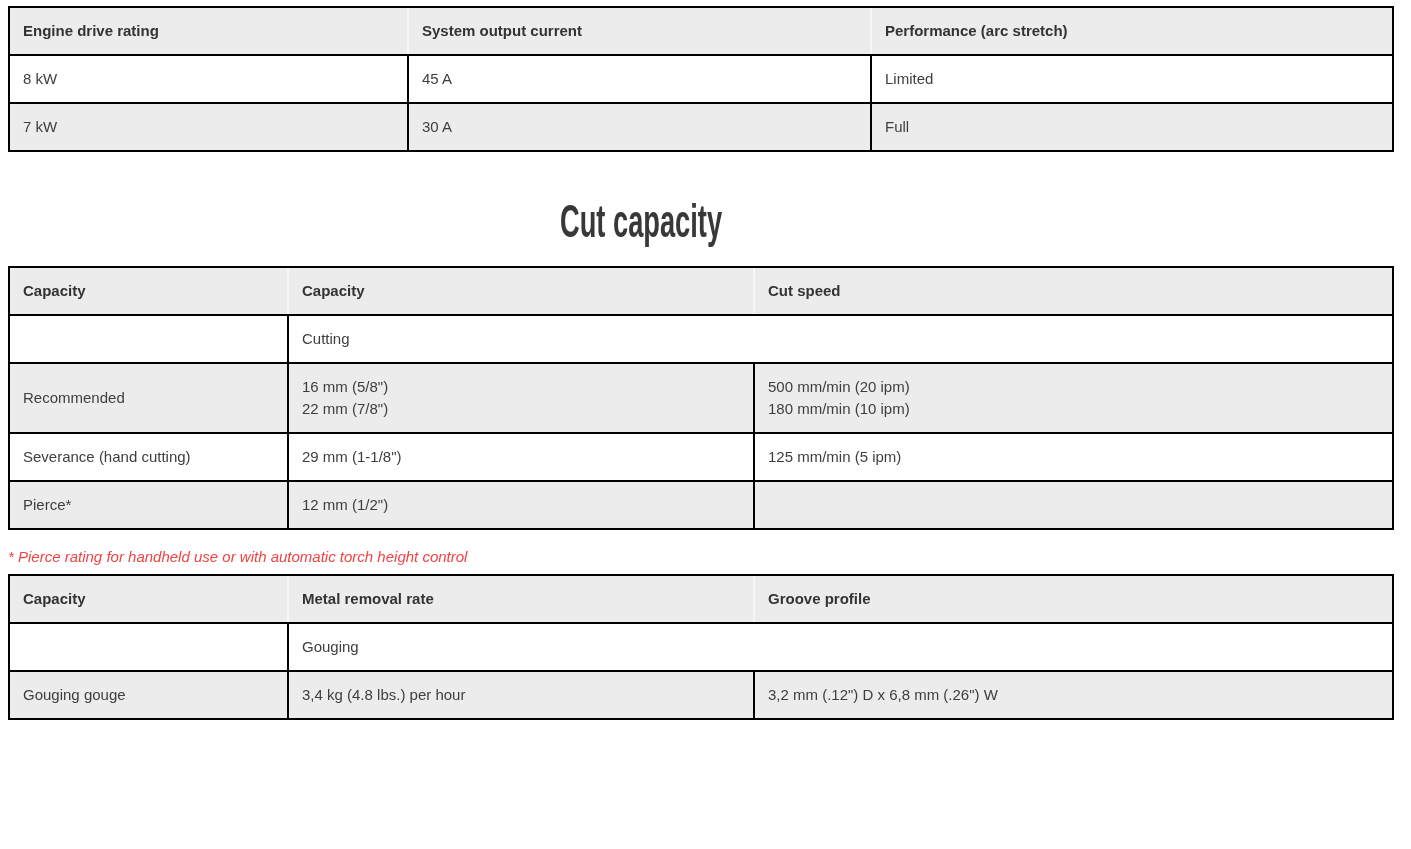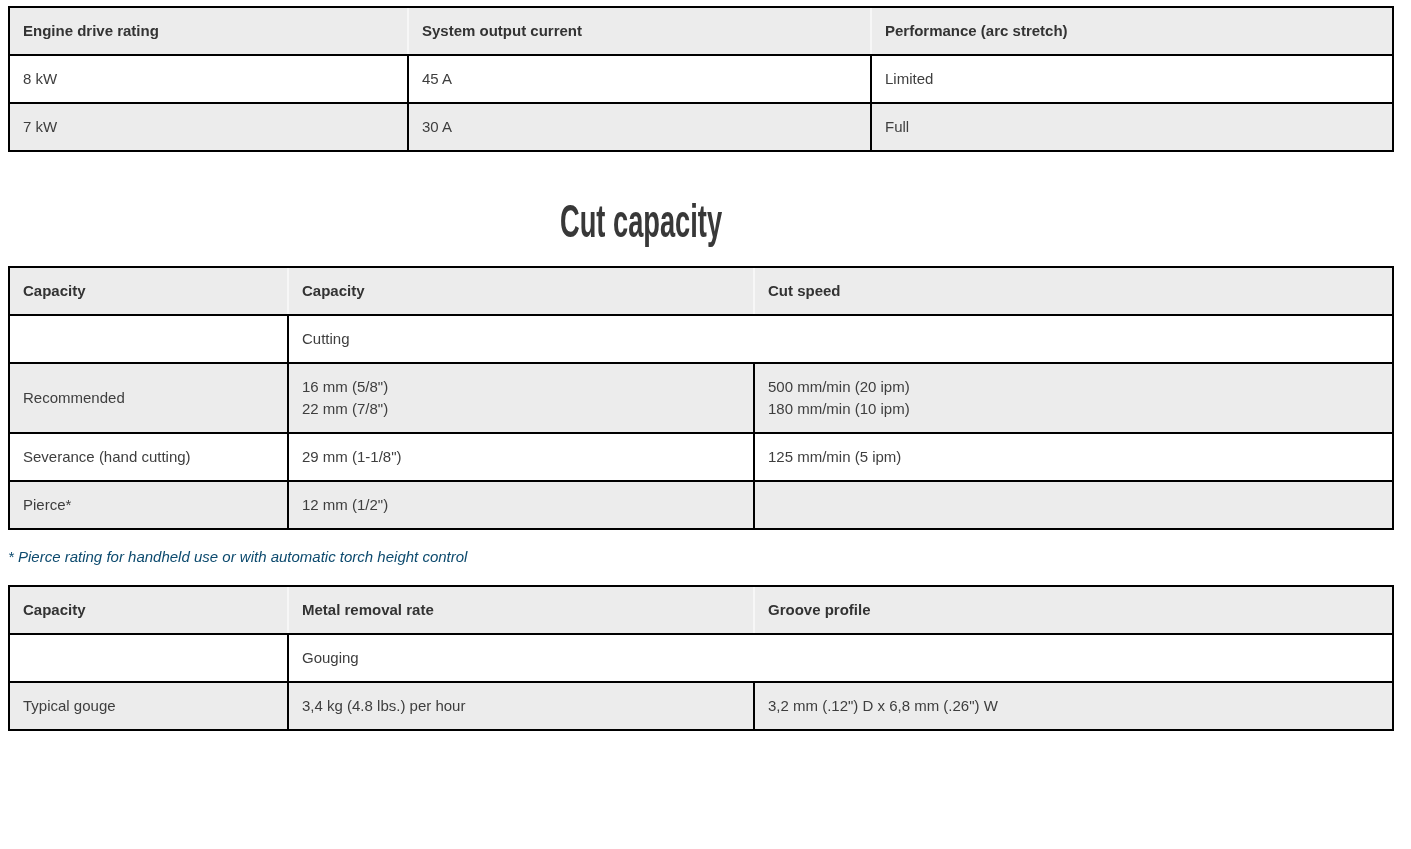--- a/index.html
+++ b/index.html
@@ -59,25 +59,25 @@
     border-left: 2px solid #f7f7f7;
   }
   table.spec-table tbody td {
     border: 2px solid #000000;
     color: #3e3e3e;
   }
   table.spec-table tbody tr:nth-child(even) {
     background: #ececec;
   }
   .footnote {
-    margin: 18px 0 19px 0;
+    margin: 18px 0 8px 0;
     font-size: 15px;
     line-height: 18px;
     font-style: italic;
-    color: #0c4a6e;
+    color: #ef4444;
   }
 </style>
 </head>
 <body>
 
 <div class="page">
 
 
   <table class="spec-table">
     <colgroup>
@@ -166,20 +166,20 @@
         <th>Metal removal rate</th>
         <th>Groove profile</th>
       </tr>
     </thead>
     <tbody>
       <tr>
         <td></td>
         <td colspan="2">Gouging</td>
       </tr>
       <tr>
-        <td>Typical gouge</td>
+        <td>Gouging gouge</td>
         <td>3,4 kg (4.8 lbs.) per hour</td>
         <td>3,2 mm (.12") D x 6,8 mm (.26") W</td>
       </tr>
     </tbody>
   </table>
 
 </div>
 
 </body></html>

